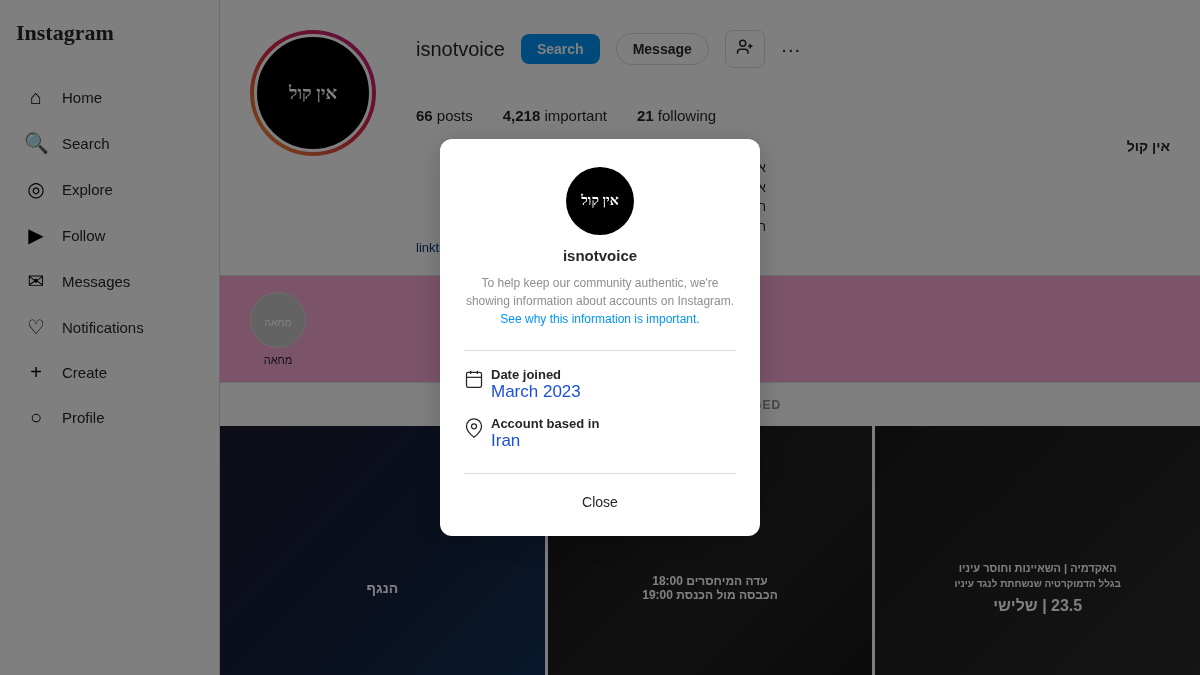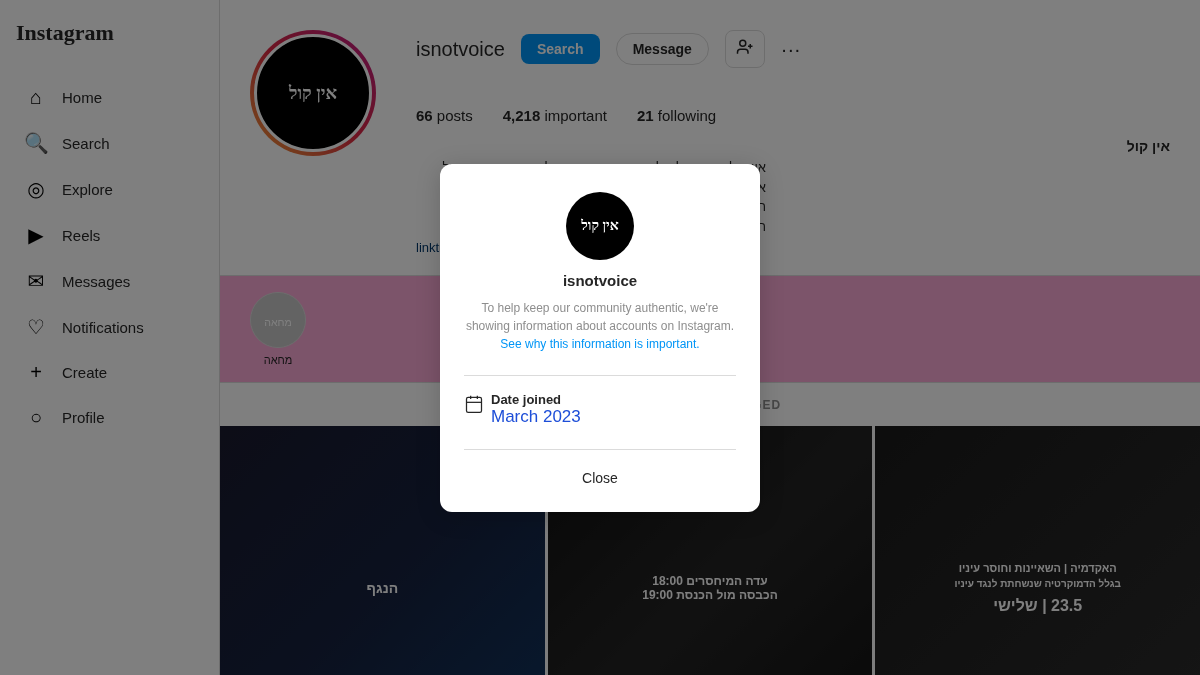--- a/index.html
+++ b/index.html
@@ -429,21 +429,21 @@
     <div class="sidebar-nav-item">
       <span class="sidebar-nav-icon">🔍</span>
       <span class="sidebar-nav-label">Search</span>
     </div>
     <div class="sidebar-nav-item">
       <span class="sidebar-nav-icon">◎</span>
       <span class="sidebar-nav-label">Explore</span>
     </div>
     <div class="sidebar-nav-item">
       <span class="sidebar-nav-icon">▶</span>
-      <span class="sidebar-nav-label">Reels</span>
+      <span class="sidebar-nav-label">Follow</span>
     </div>
     <div class="sidebar-nav-item">
       <span class="sidebar-nav-icon">✉</span>
       <span class="sidebar-nav-label">Messages</span>
     </div>
     <div class="sidebar-nav-item">
       <span class="sidebar-nav-icon">♡</span>
       <span class="sidebar-nav-label">Notifications</span>
     </div>
     <div class="sidebar-nav-item">
@@ -571,18 +571,30 @@
           <line x1="8" y1="2" x2="8" y2="6"></line>
           <line x1="3" y1="10" x2="21" y2="10"></line>
         </svg>
       </span>
       <div class="modal-info-content">
         <span class="modal-info-label">Date joined</span>
         <span class="modal-info-value">March 2023</span>
       </div>
     </div>
 
+    <div class="modal-info-row">
+      <span class="modal-info-icon">
+        <svg width="20" height="20" viewBox="0 0 24 24" fill="none" stroke="#262626" stroke-width="1.5">
+          <path d="M21 10c0 7-9 13-9 13s-9-6-9-13a9 9 0 0 1 18 0z"></path>
+          <circle cx="12" cy="10" r="3"></circle>
+        </svg>
+      </span>
+      <div class="modal-info-content">
+        <span class="modal-info-label">Account based in</span>
+        <span class="modal-info-value">Iran</span>
+      </div>
+    </div>
 
     <div class="modal-divider2"></div>
 
     <button class="modal-close-btn">Close</button>
   </div>
 </div>
 
 </body></html>

